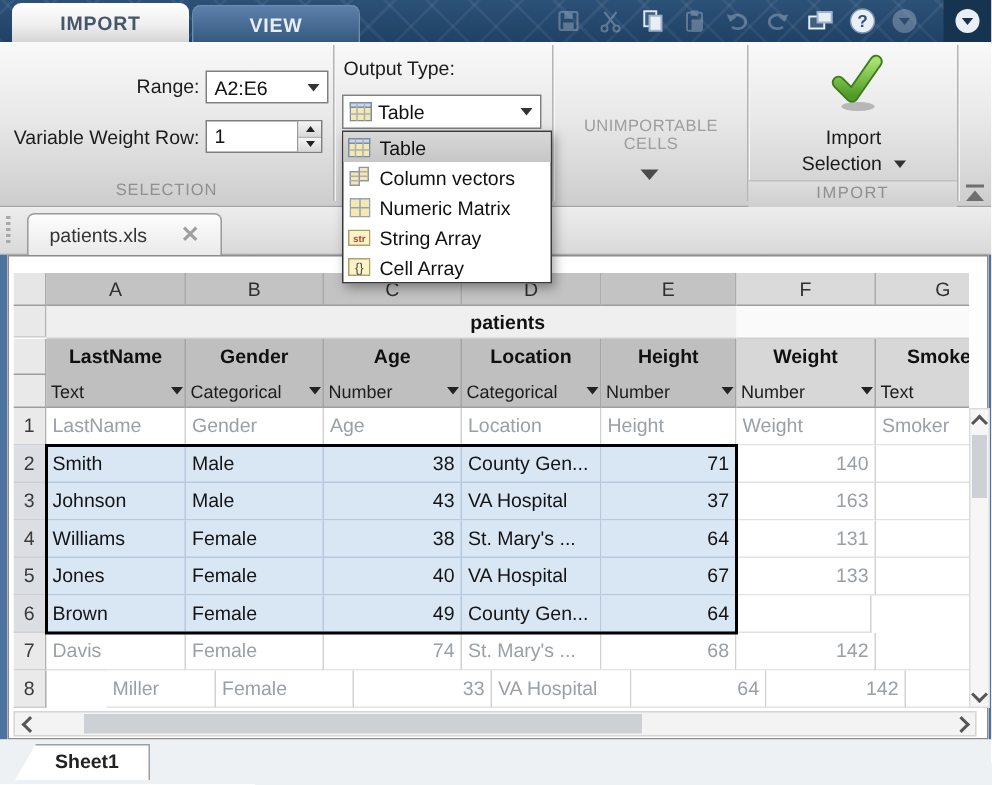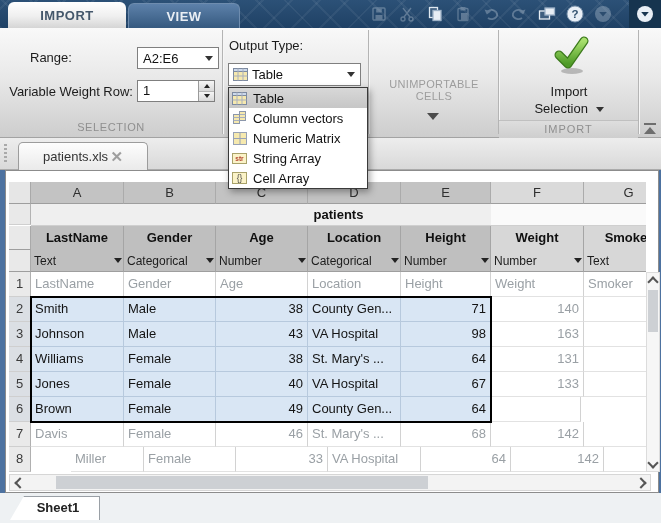--- a/index.html
+++ b/index.html
@@ -65,21 +65,21 @@
   .opt.sel{background:linear-gradient(#d8d8d8,#c6c6c6);}
   .oicon{width:17px;height:15px;display:flex;align-items:center;justify-content:center;}
 
   
   .docbar{position:absolute;left:0;top:138px;width:661px;height:32px;
     background:linear-gradient(#ededed,#d9d9d9);border-bottom:1px solid #ababab;box-sizing:border-box;}
   .grip{position:absolute;left:4px;top:6px;width:3px;height:20px;
     background:repeating-linear-gradient(to bottom,#a9a9a9 0 2px,transparent 2px 4px);}
   .doctab{position:absolute;left:18px;top:4px;width:130px;height:28px;box-sizing:border-box;
     background:linear-gradient(#fdfdfd,#eaeaea);border:1px solid #9c9c9c;border-bottom:none;border-radius:5px 5px 0 0;
-    display:flex;align-items:center;padding:0 24px;font-size:13px;color:#333;}
+    display:flex;align-items:center;padding:0 14px;font-size:13px;color:#333;}
   .doctab .x{margin-left:auto;color:#9f9f9f;font-size:15px;font-weight:bold;line-height:1;}
 
   
   .edgeL{position:absolute;left:0;top:170px;width:5px;height:323px;background:#4d72a0;}
   .edgeR{position:absolute;left:659px;top:170px;width:2px;height:323px;background:#4d72a0;}
   .panel{position:absolute;left:5px;top:170px;width:654px;height:323px;background:#fff;
     border:1px solid #8c8c8c;box-sizing:border-box;}
   .gridclip{position:absolute;left:3px;top:11px;width:637px;overflow:hidden;}
   .r{display:flex;}
   .c{box-sizing:border-box;overflow:hidden;white-space:nowrap;flex:0 0 auto;}
@@ -221,21 +221,21 @@
         </svg>
     </div>
   </div>
 
   <div class="strip">
     <div class="vdiv" style="left:222px"></div>
     <div class="vdiv" style="left:368px"></div>
     <div class="vdiv" style="left:498px"></div>
     <div class="vdiv" style="left:638px"></div>
 
-    <div class="slabel" style="left:30px;top:22px;width:103px;">Range:</div>
+    <div class="slabel" style="left:30px;top:22px;width:103px;text-align:right">Range:</div>
     <div class="combo" style="left:137px;top:19px;width:82px;height:22px">
       <span class="val">A2:E6</span>
       <span class="caret"></span>
     </div>
     <div class="slabel" style="left:4px;top:56px;width:129px;text-align:right">Variable Weight Row:</div>
     <div class="spin" style="left:137px;top:52px;width:78px;height:22px">
       <span class="val">1</span>
       <span class="spinbtns">
         <span class="spinbtn">
             <span class="tri-up-s"></span>
@@ -437,21 +437,21 @@
             <div class="c cell num fill" style="width: 90px;">71</div>
             <div class="c cell num muted" style="width: 93px;">140</div>
             <div class="c cell muted" style="width: 90px;"></div>
           </div>
           <div class="r" style="height: 25px;">
             <div class="c rh selr" style="width: 22px;">3</div>
             <div class="c cell fill" style="width: 93px;">Johnson</div>
             <div class="c cell fill" style="width: 92px;">Male</div>
             <div class="c cell num fill" style="width: 92px;">43</div>
             <div class="c cell fill" style="width: 93px;">VA Hospital</div>
-            <div class="c cell num fill" style="width: 90px;">98</div>
+            <div class="c cell num fill" style="width: 90px;">37</div>
             <div class="c cell num muted" style="width: 93px;">163</div>
             <div class="c cell muted" style="width: 90px;"></div>
           </div>
           <div class="r" style="height: 25px;">
             <div class="c rh selr" style="width: 22px;">4</div>
             <div class="c cell fill" style="width: 93px;">Williams</div>
             <div class="c cell fill" style="width: 92px;">Female</div>
             <div class="c cell num fill" style="width: 92px;">38</div>
             <div class="c cell fill" style="width: 93px;">St. Mary's ...</div>
             <div class="c cell num fill" style="width: 90px;">64</div>
@@ -474,21 +474,21 @@
             <div class="c cell fill" style="width: 92px;">Female</div>
             <div class="c cell num fill" style="width: 92px;">49</div>
             <div class="c cell fill" style="width: 93px;">County Gen...</div>
             <div class="c cell num fill" style="width: 90px;">64</div>
             <div class="c cell muted" style="width: 90px;"></div>
           </div>
           <div class="r" style="height: 25px;">
             <div class="c rh" style="width: 22px;">7</div>
             <div class="c cell muted" style="width: 93px;">Davis</div>
             <div class="c cell muted" style="width: 92px;">Female</div>
-            <div class="c cell num muted" style="width: 92px;">46</div>
+            <div class="c cell num muted" style="width: 92px;">74</div>
             <div class="c cell muted" style="width: 93px;">St. Mary's ...</div>
             <div class="c cell num muted" style="width: 90px;">68</div>
             <div class="c cell num muted" style="width: 93px;">142</div>
             <div class="c cell muted" style="width: 90px;"></div>
           </div>
           <div class="r" style="height: 25px;">
             <div class="c rh" style="width: 22px;">8</div>
             <div class="c cell muted" style="width: 73px; margin-left: 40px;">Miller</div>
             <div class="c cell muted" style="width: 92px;">Female</div>
             <div class="c cell num muted" style="width: 92px;">33</div>

